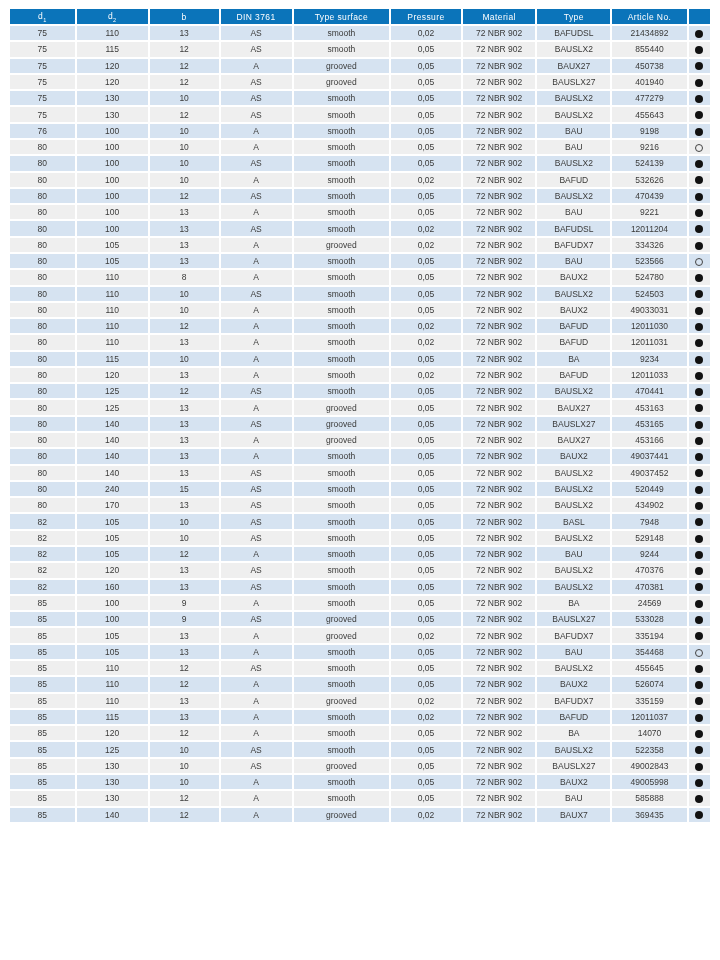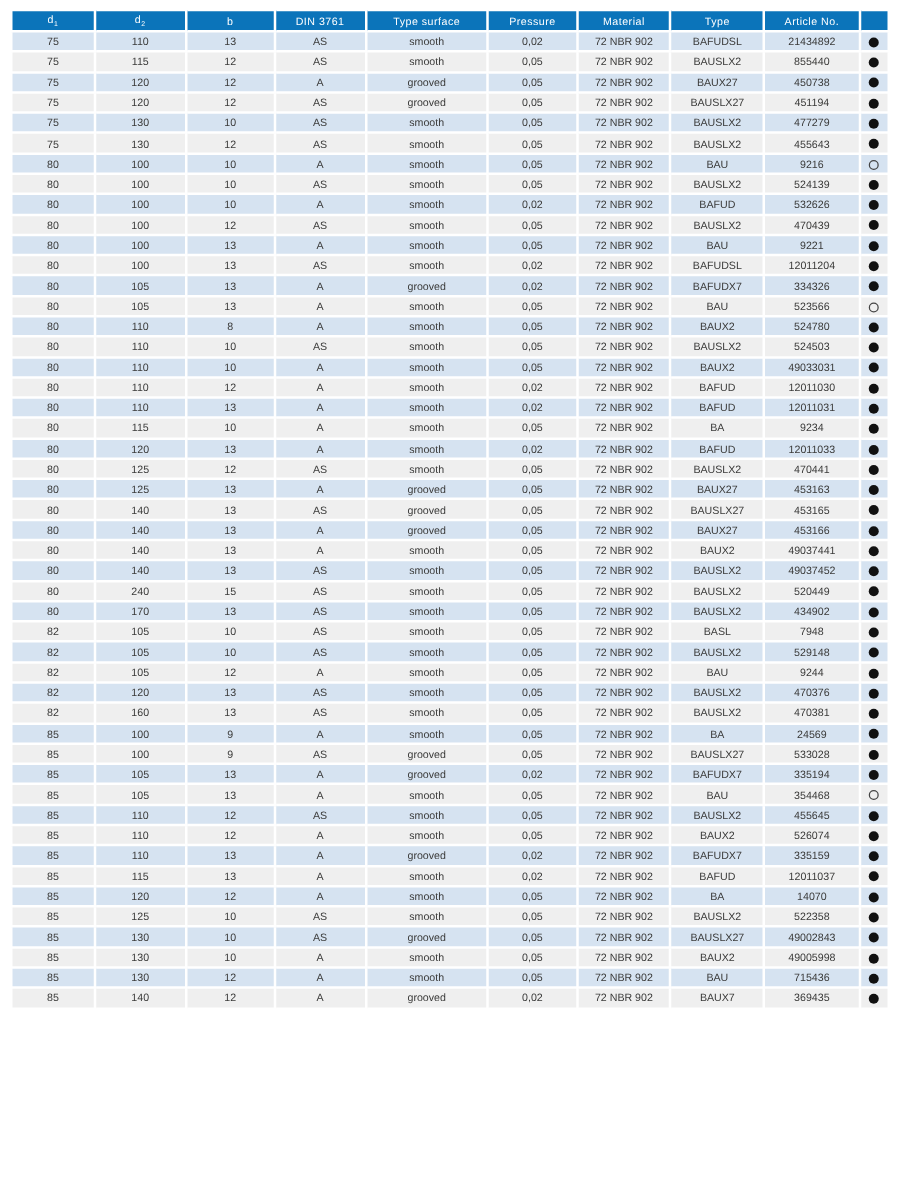--- a/index.html
+++ b/index.html
@@ -155,21 +155,21 @@
         </tr>
         <tr>
           <td>75</td>
           <td>120</td>
           <td>12</td>
           <td>AS</td>
           <td>grooved</td>
           <td>0,05</td>
           <td>72 NBR 902</td>
           <td>BAUSLX27</td>
-          <td>451194</td>
+          <td>401940</td>
           <td><span class="dot filled"></span></td>
         </tr>
         <tr>
           <td>75</td>
           <td>130</td>
           <td>10</td>
           <td>AS</td>
           <td>smooth</td>
           <td>0,05</td>
           <td>72 NBR 902</td>
@@ -180,20 +180,32 @@
         <tr>
           <td>75</td>
           <td>130</td>
           <td>12</td>
           <td>AS</td>
           <td>smooth</td>
           <td>0,05</td>
           <td>72 NBR 902</td>
           <td>BAUSLX2</td>
           <td>455643</td>
+          <td><span class="dot filled"></span></td>
+        </tr>
+        <tr>
+          <td>76</td>
+          <td>100</td>
+          <td>10</td>
+          <td>A</td>
+          <td>smooth</td>
+          <td>0,05</td>
+          <td>72 NBR 902</td>
+          <td>BAU</td>
+          <td>9198</td>
           <td><span class="dot filled"></span></td>
         </tr>
         <tr>
           <td>80</td>
           <td>100</td>
           <td>10</td>
           <td>A</td>
           <td>smooth</td>
           <td>0,05</td>
           <td>72 NBR 902</td>
@@ -671,21 +683,21 @@
         </tr>
         <tr>
           <td>85</td>
           <td>130</td>
           <td>12</td>
           <td>A</td>
           <td>smooth</td>
           <td>0,05</td>
           <td>72 NBR 902</td>
           <td>BAU</td>
-          <td>715436</td>
+          <td>585888</td>
           <td><span class="dot filled"></span></td>
         </tr>
         <tr>
           <td>85</td>
           <td>140</td>
           <td>12</td>
           <td>A</td>
           <td>grooved</td>
           <td>0,02</td>
           <td>72 NBR 902</td>

